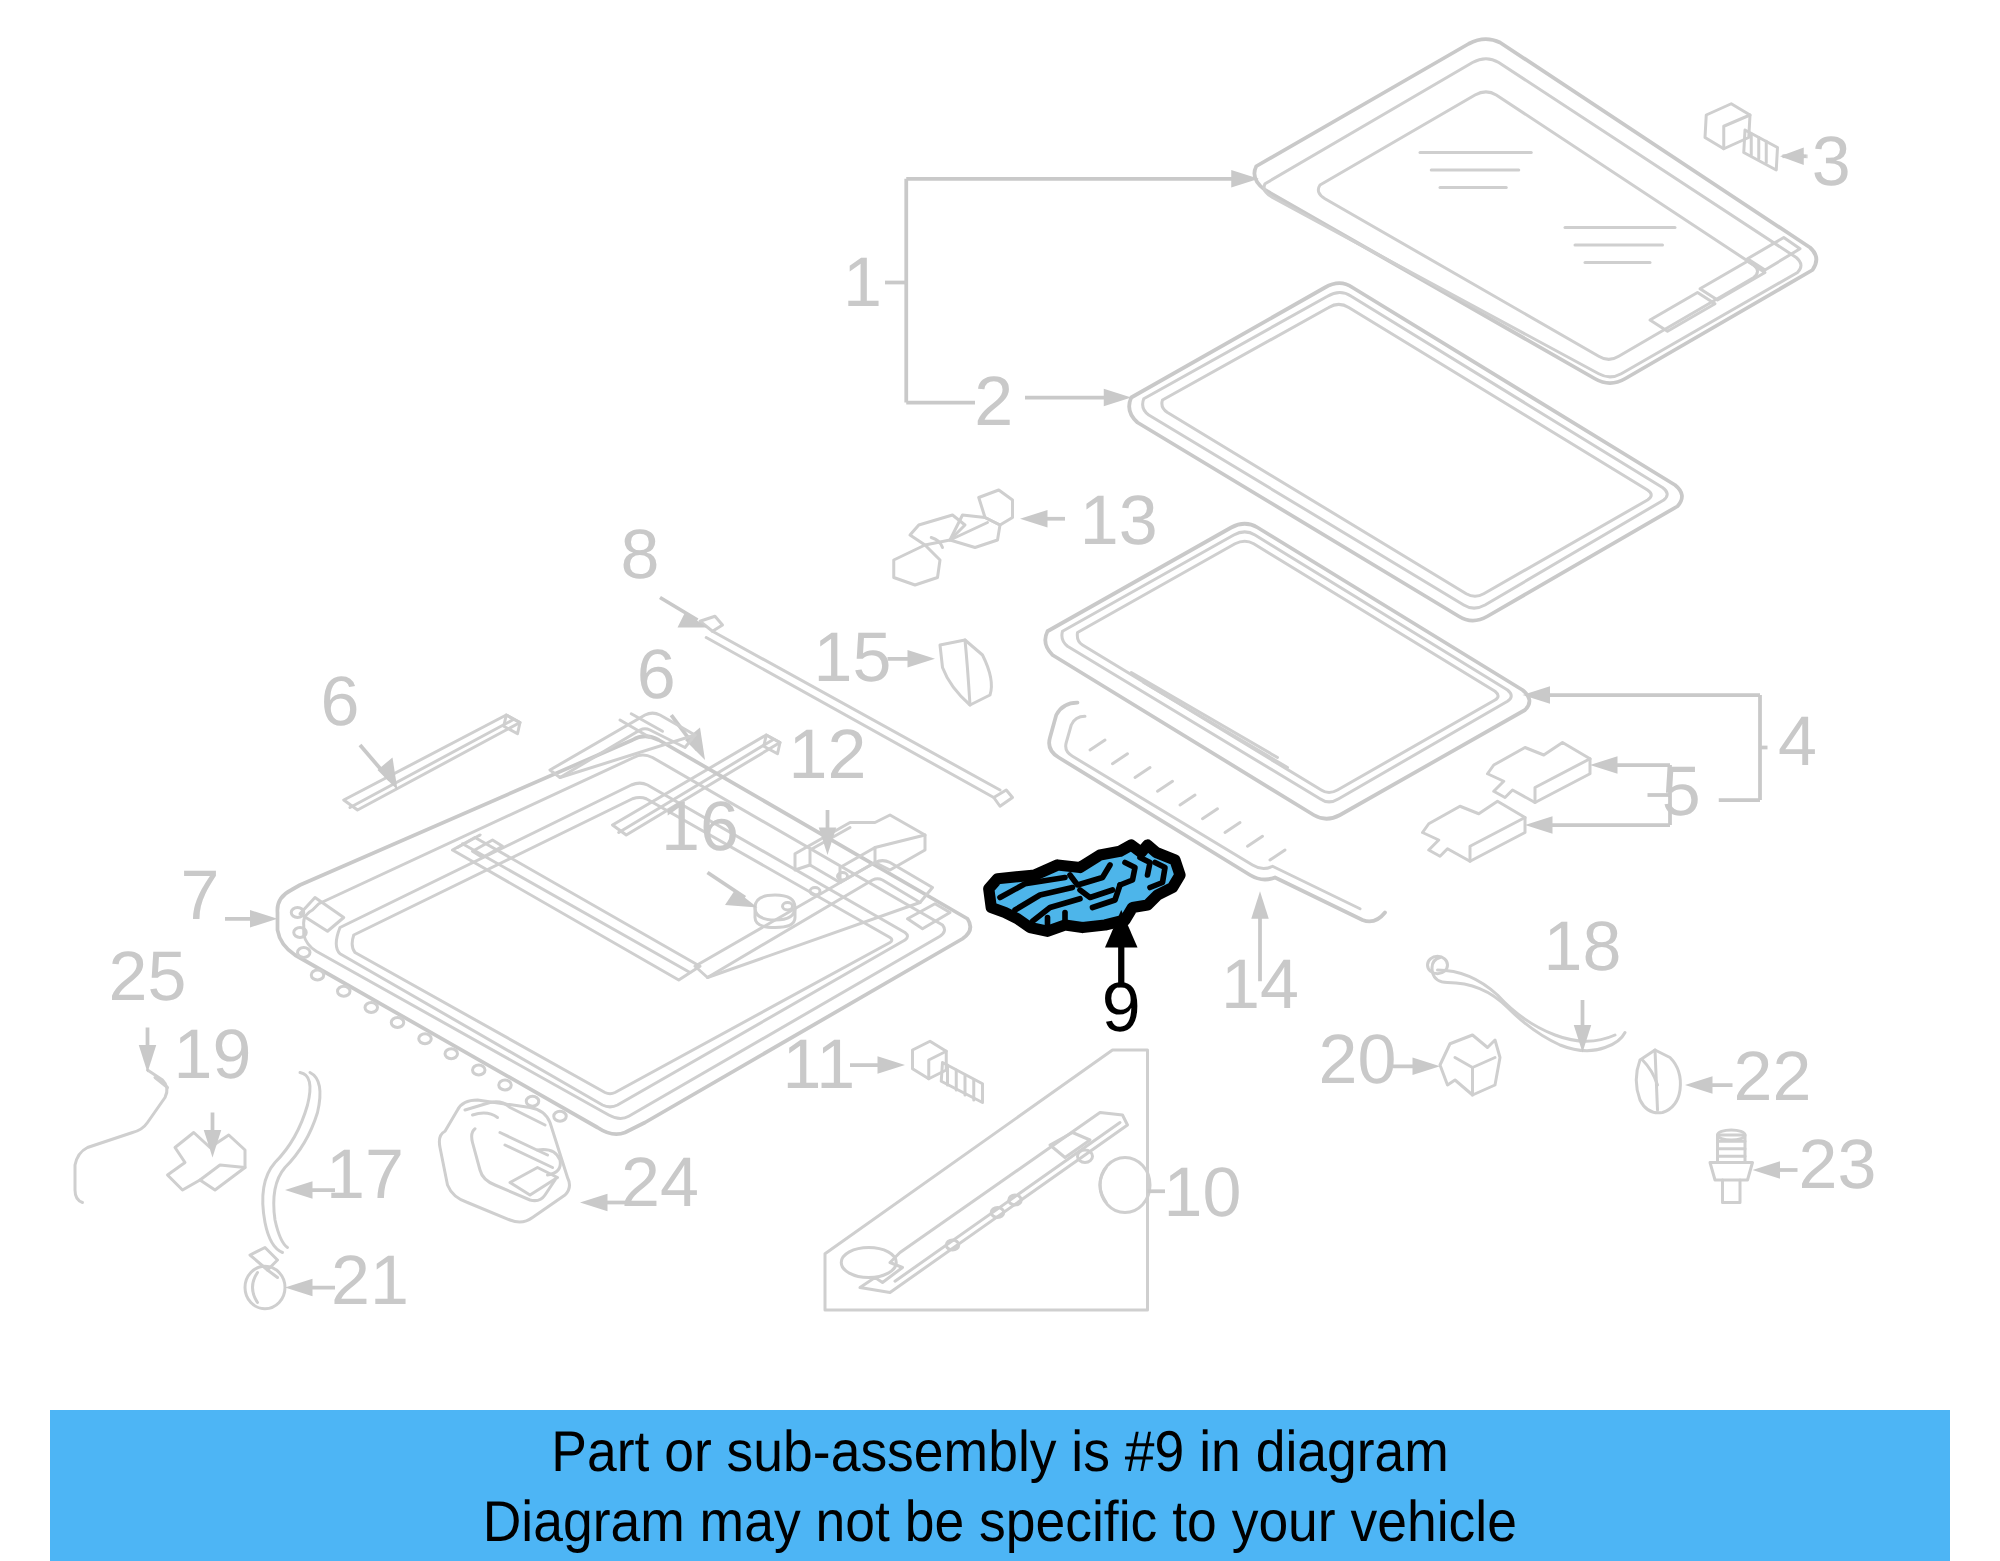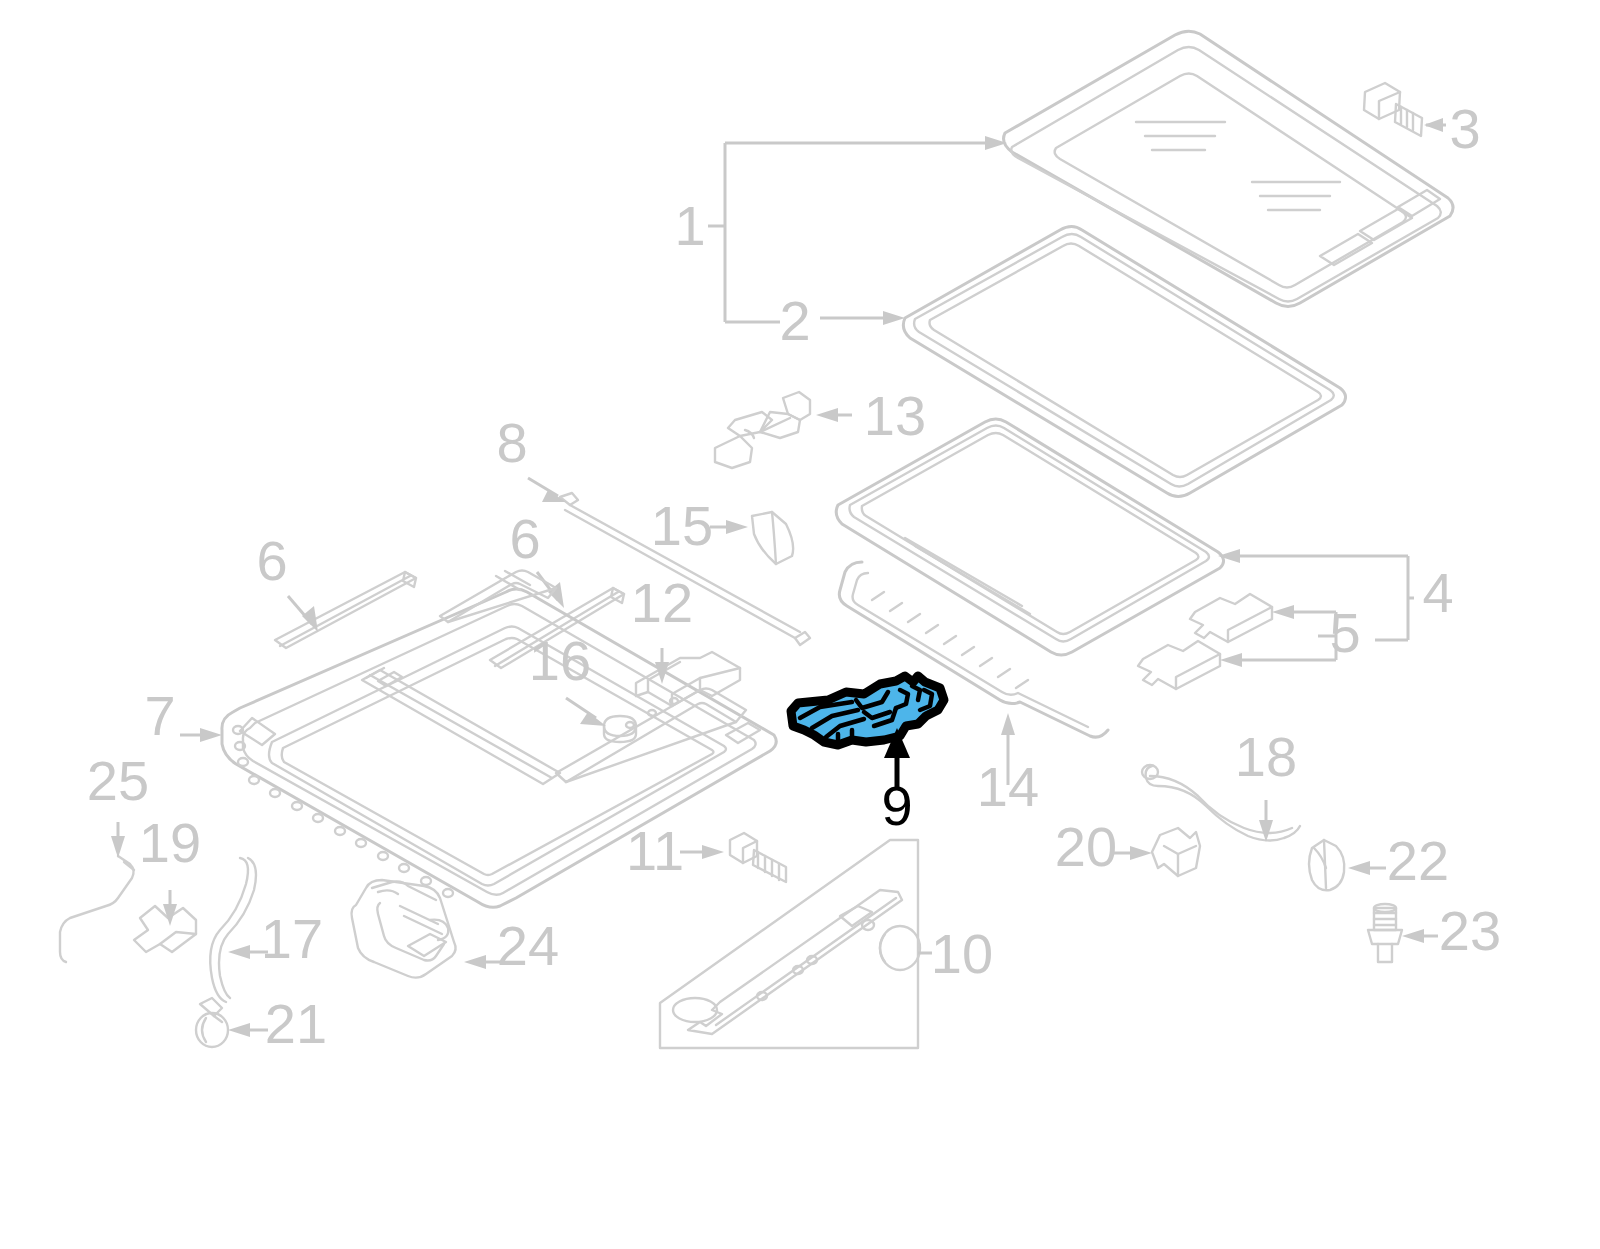--- a/index.html
+++ b/index.html
@@ -483,14 +483,18 @@
     <text class="callout-label" x="170" y="862" text-anchor="middle">19</text>
     <text class="callout-label" x="1086" y="866" text-anchor="middle">20</text>
     <text class="callout-label" x="296" y="1043" text-anchor="middle">21</text>
     <text class="callout-label" x="1418" y="880" text-anchor="middle">22</text>
     <text class="callout-label" x="1470" y="950" text-anchor="middle">23</text>
     <text class="callout-label" x="528" y="965" text-anchor="middle">24</text>
     <text class="callout-label" x="118" y="800" text-anchor="middle">25</text>
 
   </svg>
 
+  <div id="footer-banner">
+    <div class="banner-line">Part or sub-assembly is #9 in diagram</div>
+    <div class="banner-line">Diagram may not be specific to your vehicle</div>
+  </div>
 
 </div>
 
 </body></html>

